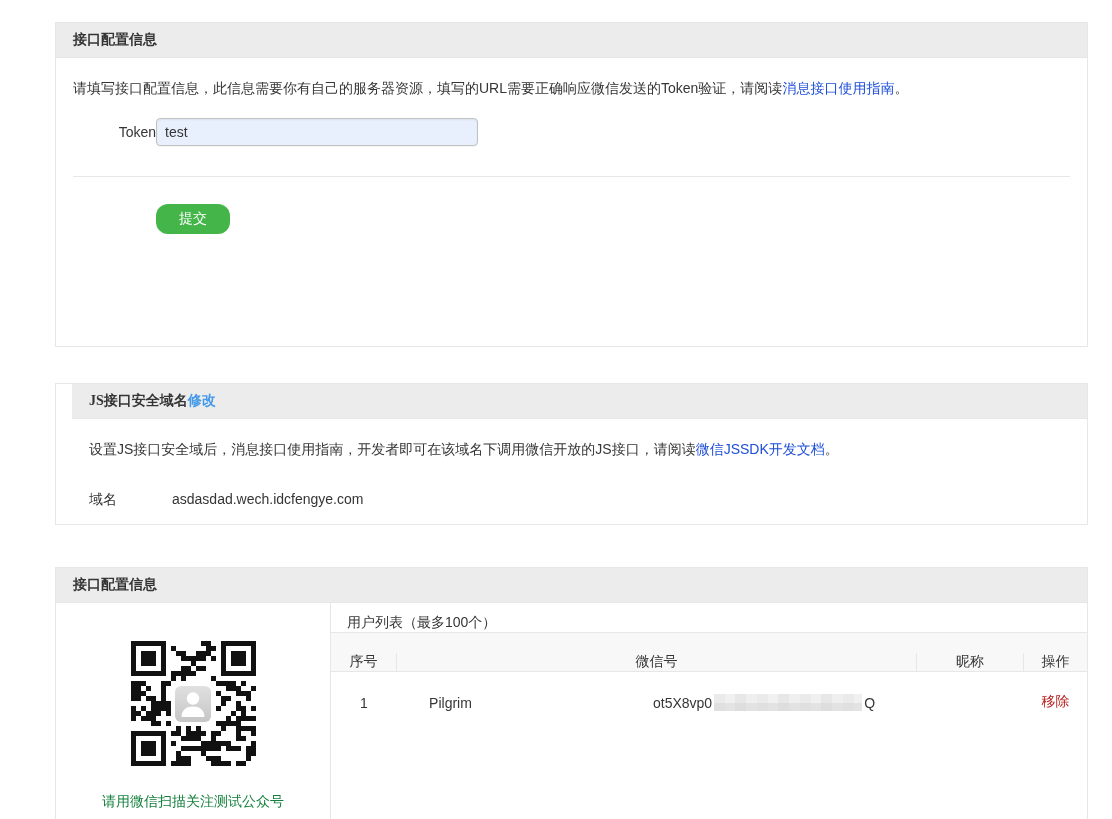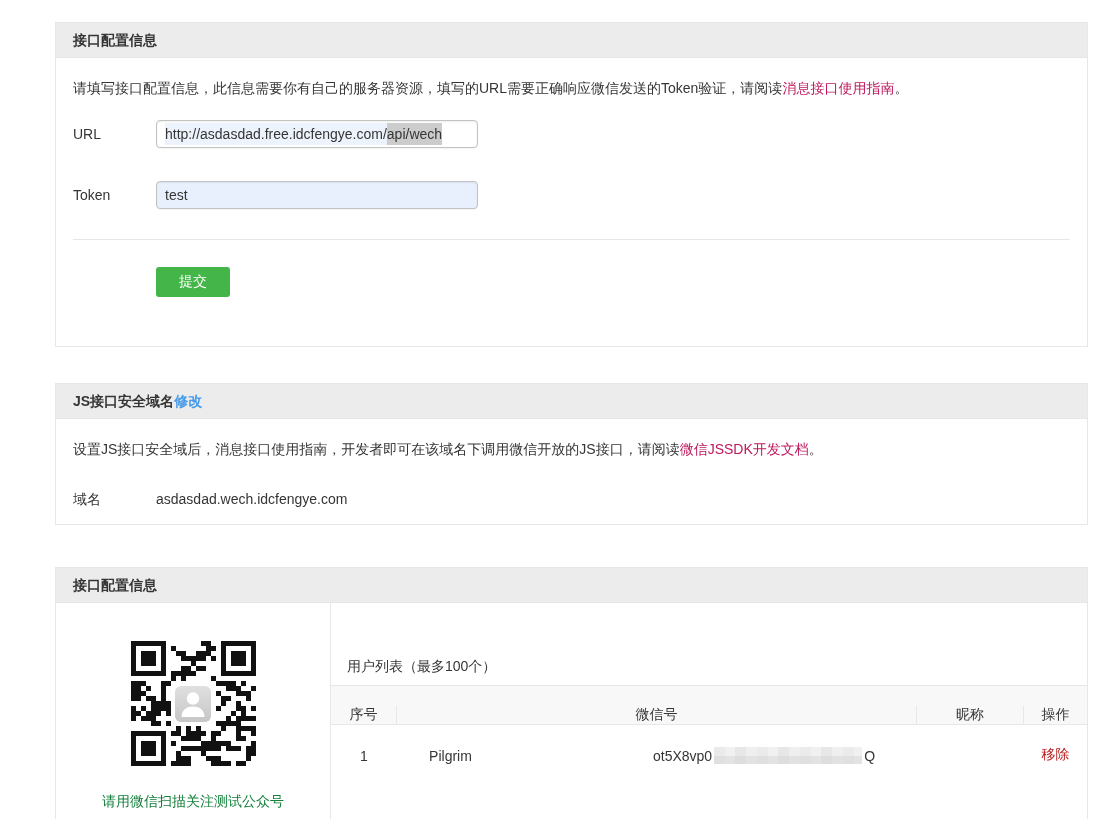--- a/index.html
+++ b/index.html
@@ -11,58 +11,59 @@
     background: #fff;
     color: #353535;
     font-family: "Liberation Sans", "DejaVu Sans", sans-serif;
     font-size: 14px;
   }
   .card {
     position: absolute; left: 55px; width: 1033px;
     background: #fff; border: 1px solid #e7e7e7;
   }
   #card-interface { top: 22px;  height: 325px; }
-  #card-jsdomain  { top: 383px; height: 142px; }
+  #card-jsdomain  { top: 383px; height: 142px; padding-left: 16px; }
   #card-qrcode    { top: 567px; height: 310px; }
   .card-header {
     background: #ececec;
     border-bottom: 1px solid #e7e7e7;
     padding: 9px 17px;
     font-weight: bold;
     line-height: 16px;
+    font-family: Liberation Serif, serif;
   }
   .card-body { padding: 22px 17px 0 17px; }
   .desc { line-height: 17px; }
-  .link { color: #be185d; text-decoration: none; cursor: pointer; }
+  .link { color: #1d4ed8; text-decoration: none; cursor: pointer; }
   .modify-link { color: #459ae9; text-decoration: none; cursor: pointer; font-weight: bold; }
 
   .form-row { display: flex; align-items: center; }
   .row-url   { margin-top: 23px; }
-  .row-token { margin-top: 33px; }
+  .row-token { margin-top: 21px; text-align: right; }
   .form-label { width: 83px; flex: none; }
   .text-input {
     width: 322px; height: 28px;
     border: 1px solid #c2c2c2; border-radius: 4px;
     background: #fff;
     box-shadow: inset 0 1px 2px rgba(0,0,0,0.07), 0 1px 1px rgba(0,0,0,0.04);
     padding: 0 8px;
     display: flex; align-items: center;
     white-space: nowrap; overflow: hidden;
     cursor: text;
   }
   .token-input { background: #e8f0fe; }
   .url-part-autofill { background: #edf3fd; padding: 3px 0; }
   .url-part-selected { background: #cccccc; padding: 3px 0; }
 
   .divider { height: 1px; background: #e7e7e7; margin-top: 30px; }
   .submit-btn {
     display: block; margin: 27px 0 0 83px;
     width: 74px; height: 30px;
     background: #44b549; color: #fff;
-    border: none; border-radius: 3px;
+    border: none; border-radius: 12px;
     font-size: 14px; font-family: inherit;
     cursor: pointer;
   }
 
   .row-domain { margin-top: 33px; display: flex; }
 
   
   .qr-body { display: flex; padding: 0; height: 275px; }
   .qr-panel {
     width: 275px; flex: none;
@@ -74,21 +75,21 @@
   .qr-avatar {
     position: absolute; left: 50%; top: 50%;
     transform: translate(-50%,-50%);
     width: 36px; height: 36px; border-radius: 6px;
     background: linear-gradient(#e0e0e0, #c6c6c6);
     display: flex; align-items: center; justify-content: center;
   }
   .qr-caption { margin-top: 27px; color: #15803d; }
 
   .user-panel { flex: 1; display: flex; flex-direction: column; }
-  .user-list-title { height: 39px; line-height: 38px; padding: 0 16px; border-bottom: 1px solid #e7e7e7; margin-top: 44px; }
+  .user-list-title { height: 30px; line-height: 38px; padding: 0 16px; border-bottom: 1px solid #e7e7e7; }
   .t-row { display: flex; align-items: flex-end; height: 39px; }
   .t-head { background: #f8f8f9; border-bottom: 1px solid #e7e7e7; }
   .t-cell { display: flex; align-items: center; justify-content: center; }
   .t-head .t-cell { border-right: 1px solid #e7e7e7; }
   .t-head .t-cell:last-child { border-right: none; }
   .c-index  { width: 66px;  flex: none; }
   .c-nick   { width: 107px; flex: none; }
   .c-wxid   { flex: 1; }
   .c-action { width: 63px;  flex: none; }
   .remove-link { color: #b91c1c; text-decoration: none; cursor: pointer; }
@@ -105,27 +106,20 @@
 
 <div class="page">
 
   <section class="card" id="card-interface">
     <div class="card-header">
       <span>接口配置信息</span>
     </div>
     <div class="card-body">
       <p class="desc"><span>请填写接口配置信息，此信息需要你有自己的服务器资源，填写的URL需要正确响应微信发送的Token验证，请阅读</span><a class="link">消息接口使用指南</a><span>。</span></p>
 
-      <div class="form-row row-url">
-        <span class="form-label">URL</span>
-        <div class="text-input url-input">
-          <span class="url-part-autofill">http://asdasdad.free.idcfengye.com/</span>
-            <span class="url-part-selected">api/wech</span>
-        </div>
-      </div>
 
       <div class="form-row row-token">
         <span class="form-label">Token</span>
         <div class="text-input token-input">
           <span>test</span>
         </div>
       </div>
 
       <div class="divider"></div>
       <button class="submit-btn">提交</button>

